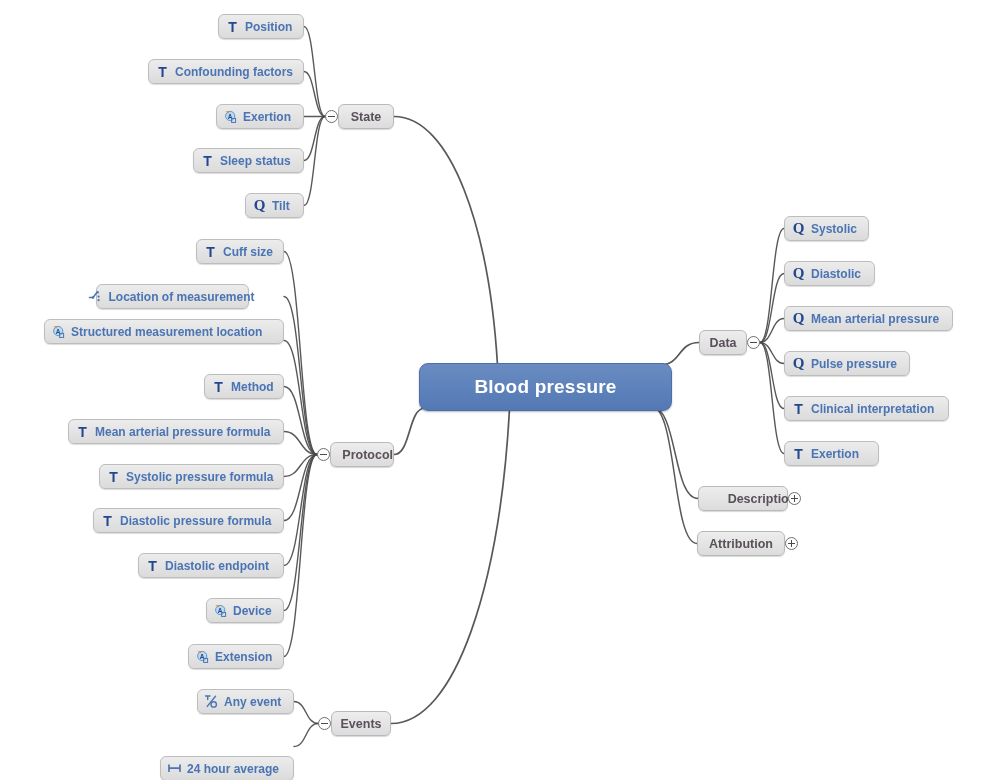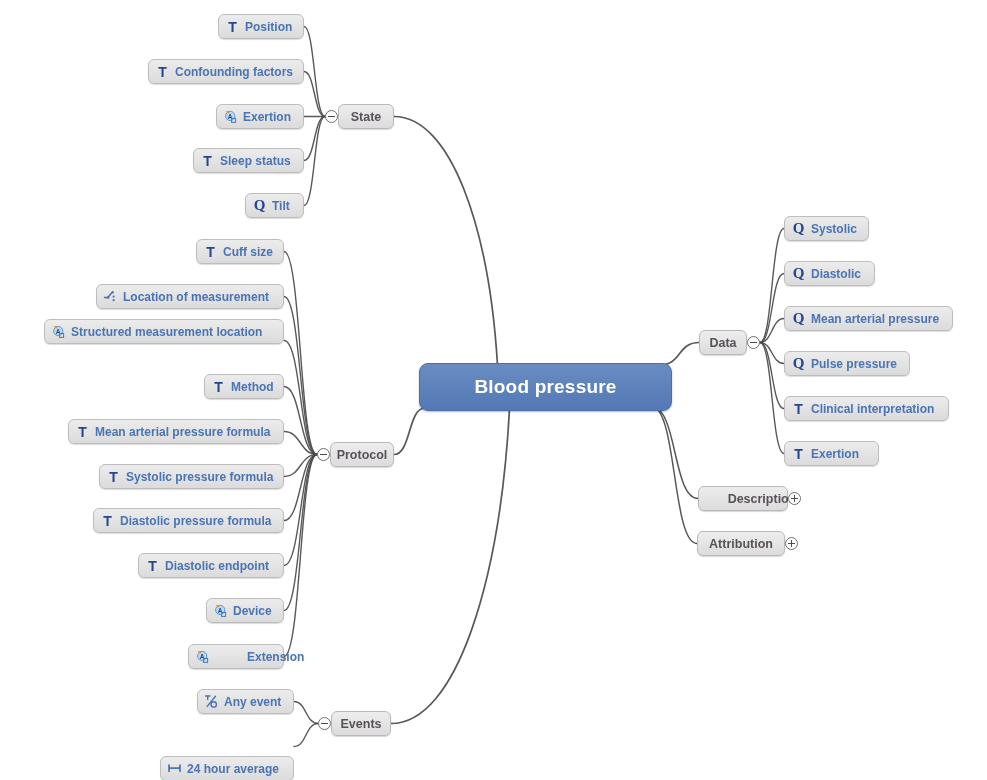--- a/index.html
+++ b/index.html
@@ -182,31 +182,31 @@
       <span class="lbl">Exertion</span>
     </div>
     <div class="node leaf" style="left: 193px; top: 148px; width: 111px; height: 25px;">
       <span class="tico text-icon">T</span>
       <span class="lbl">Sleep status</span>
     </div>
     <div class="node leaf" style="left: 245px; top: 193px; width: 59px; height: 25px;">
       <span class="tico quantity-icon">Q</span>
       <span class="lbl">Tilt</span>
     </div>
-    <div class="node branch" style="left: 330px; top: 442px; width: 64px; height: 25px;">
+    <div class="node branch" style="left: 330px; top: 442px; width: 64px; height: 25px; justify-content: flex-end;">
       <span class="lbl">Protocol</span>
     </div>
     <div class="ctl" style="left: 317px; top: 448px;">
       <i class="h"></i>
     </div>
     <div class="node leaf" style="left: 196px; top: 239px; width: 88px; height: 25px;">
       <span class="tico text-icon">T</span>
       <span class="lbl">Cuff size</span>
     </div>
-    <div class="node leaf" style="left: 96px; top: 284px; width: 188px; height: 25px;">
+    <div class="node leaf" style="left: 96px; top: 284px; width: 153px; height: 25px; justify-content: center;">
       <span class="tico ordinal-icon">
         <svg width="15" height="15" viewBox="0 0 15 15">
           <path d="M1.5 8.5 L5 8.5 L8.5 4" stroke="#4a74b4" stroke-width="1.5" fill="none" stroke-linecap="round"></path>
           <circle cx="5" cy="8.5" r="1.3" fill="#4a74b4"></circle>
           <circle cx="9.6" cy="3.3" r="1.2" fill="#4a74b4"></circle>
           <circle cx="10.6" cy="7.6" r="1.1" fill="#4a74b4"></circle>
           <circle cx="10.6" cy="11.2" r="1.1" fill="#4a74b4"></circle>
         </svg>
       </span>
       <span class="lbl">Location of measurement</span>
@@ -246,21 +246,21 @@
       <span class="tico coded-text-icon">
         <svg width="15" height="15" viewBox="0 0 15 15">
           <circle cx="7.2" cy="7" r="4.6" fill="#bcd9f0" stroke="#5b9bd0" stroke-width="1"></circle>
           <text x="7.2" y="10" font-size="6.5" font-family="Liberation Sans, sans-serif" font-weight="bold" fill="#23478f" text-anchor="middle">A</text>
           <path d="M2.5 2.2 L6.6 2.2 L5.2 4.6 Z" fill="#e8862a"></path>
           <rect x="8.6" y="9.4" width="4" height="4" fill="none" stroke="#4a74b4" stroke-width="1"></rect>
         </svg>
       </span>
       <span class="lbl">Device</span>
     </div>
-    <div class="node leaf" style="left: 188px; top: 644px; width: 96px; height: 25px; gap: 32px;">
+    <div class="node leaf" style="left: 188px; top: 644px; width: 96px; height: 25px;">
       <span class="tico coded-text-icon">
         <svg width="15" height="15" viewBox="0 0 15 15">
           <circle cx="7.2" cy="7" r="4.6" fill="#bcd9f0" stroke="#5b9bd0" stroke-width="1"></circle>
           <text x="7.2" y="10" font-size="6.5" font-family="Liberation Sans, sans-serif" font-weight="bold" fill="#23478f" text-anchor="middle">A</text>
           <path d="M2.5 2.2 L6.6 2.2 L5.2 4.6 Z" fill="#e8862a"></path>
           <rect x="8.6" y="9.4" width="4" height="4" fill="none" stroke="#4a74b4" stroke-width="1"></rect>
         </svg>
       </span>
       <span class="lbl">Extension</span>
     </div>

